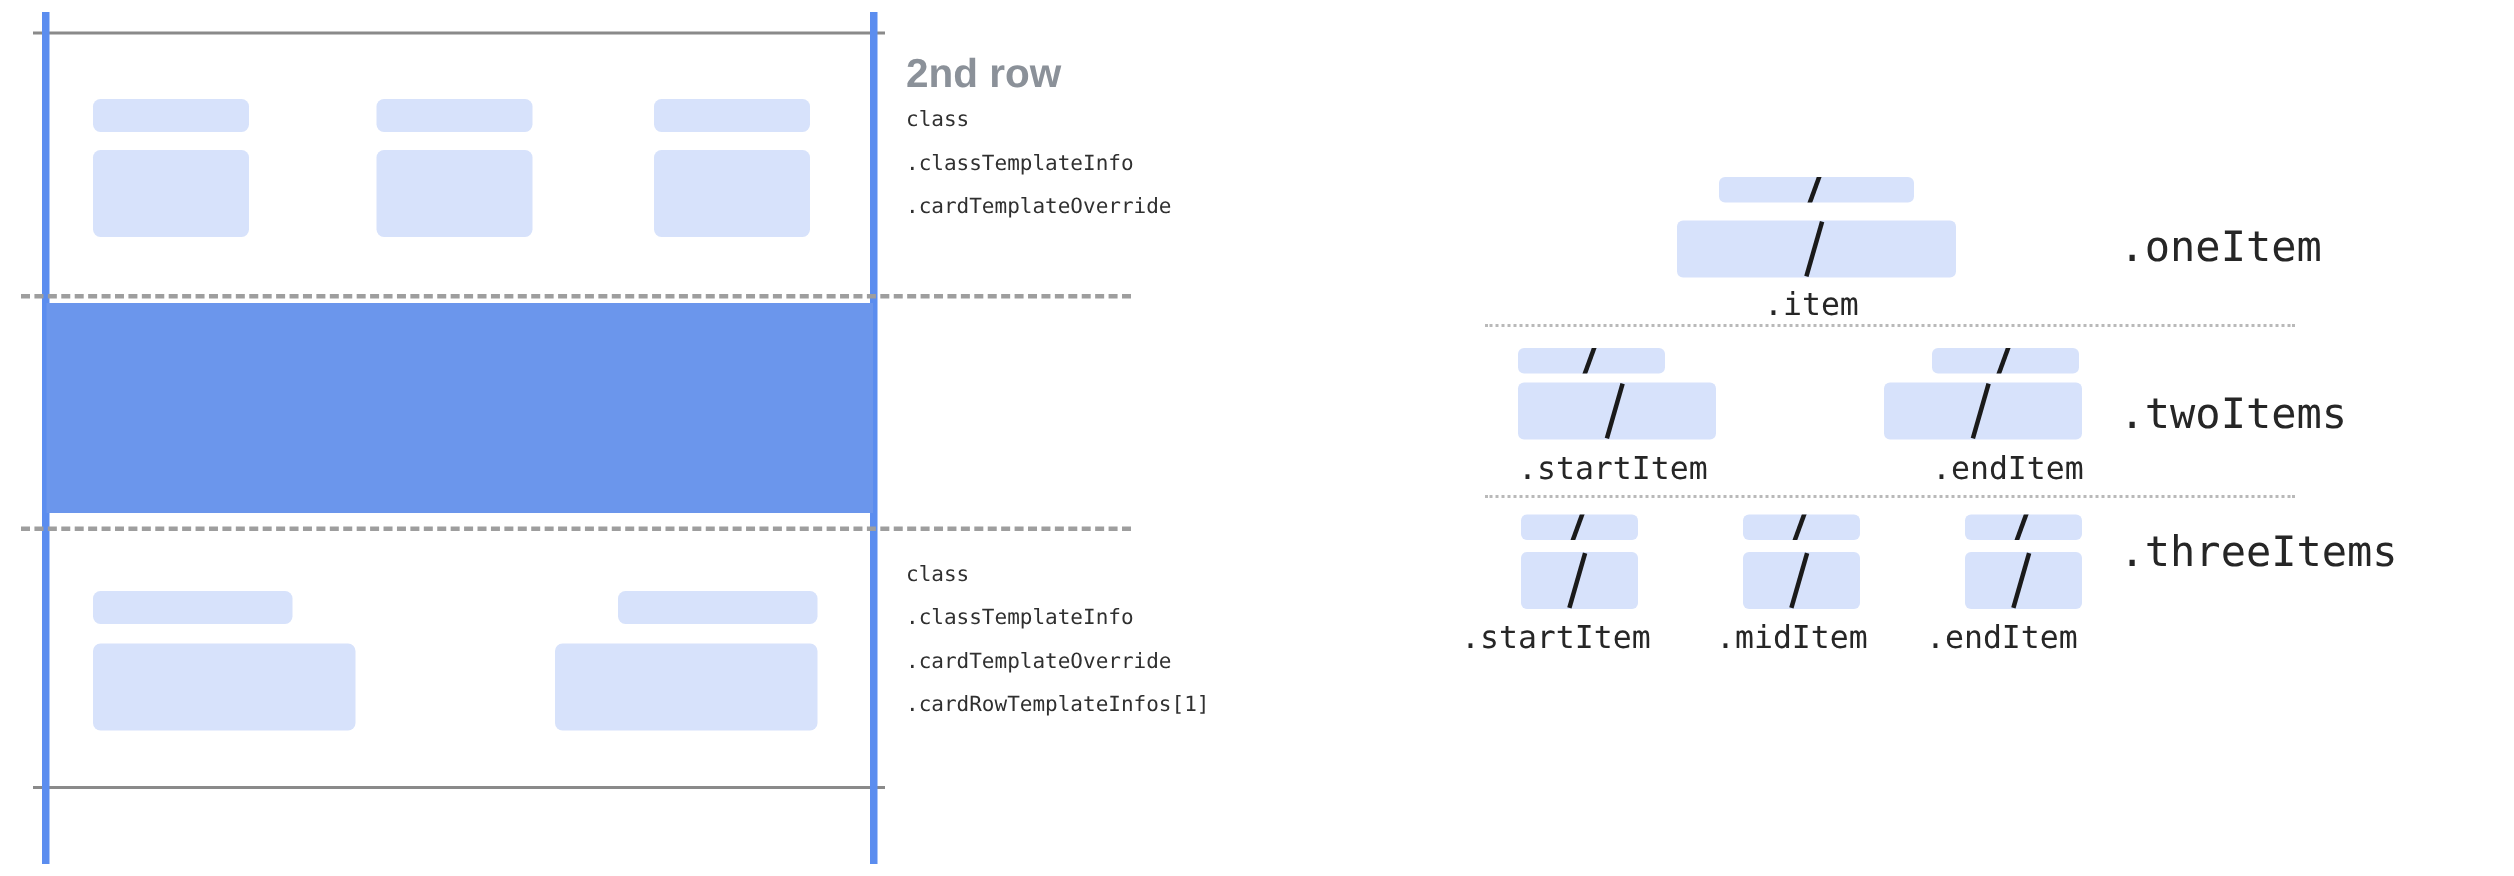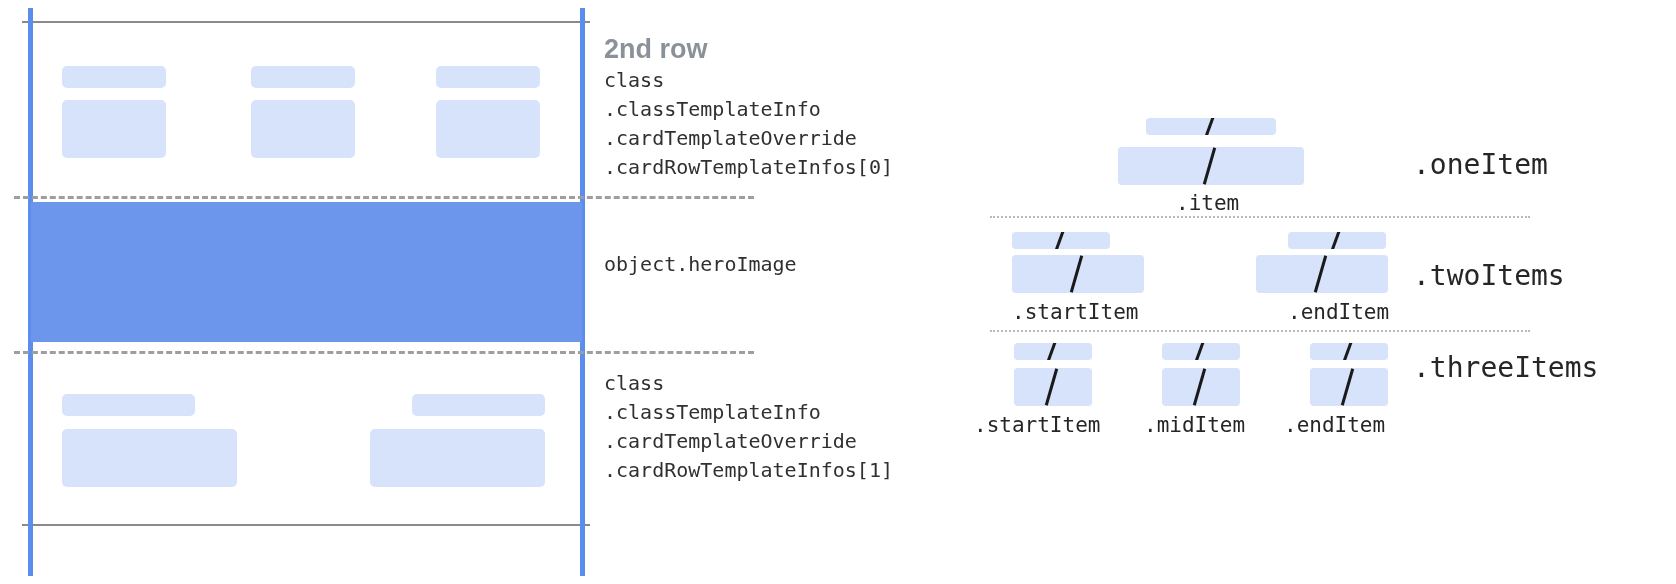--- a/index.html
+++ b/index.html
@@ -75,21 +75,21 @@
   .row-title {
     font-family: "Liberation Sans", sans-serif;
     font-size: 27px;
     font-weight: bold;
     color: #8b9199;
     line-height: 34px;
     white-space: pre;
   }
   .mono-lines {
     font-family: "DejaVu Sans Mono", monospace;
-    font-size: 20px;
+    font-size: 14px;
     color: #303030;
     line-height: 29px;
     white-space: pre;
   }
 
   
   .dot-sep {
     position: absolute;
     border-top: 2px dotted #b9b9b9;
     height: 0;
@@ -172,25 +172,23 @@
       <div class="blk" style="left:412px; top:394px; width:133px; height:22px;"></div>
       <div class="blk" style="left:370px; top:429px; width:175px; height:58px;"></div>
     </div>
   </div>
 
   <div class="txt-col" style="left:604px; top:32px;">
     <div class="row-title">2nd row</div>
     <div class="mono-lines">class</div>
     <div class="mono-lines">.classTemplateInfo</div>
     <div class="mono-lines">.cardTemplateOverride</div>
-    <div class="mono-lines">.cardRowTemplateInfos[0]</div>
   </div>
 
   <div class="txt-col" style="left:604px; top:250px;">
-    <div class="mono-lines">object.heroImage</div>
   </div>
 
   <div class="txt-col" style="left:604px; top:369px;">
     <div class="mono-lines">class</div>
     <div class="mono-lines">.classTemplateInfo</div>
     <div class="mono-lines">.cardTemplateOverride</div>
     <div class="mono-lines">.cardRowTemplateInfos[1]</div>
   </div>
 
   <div>

